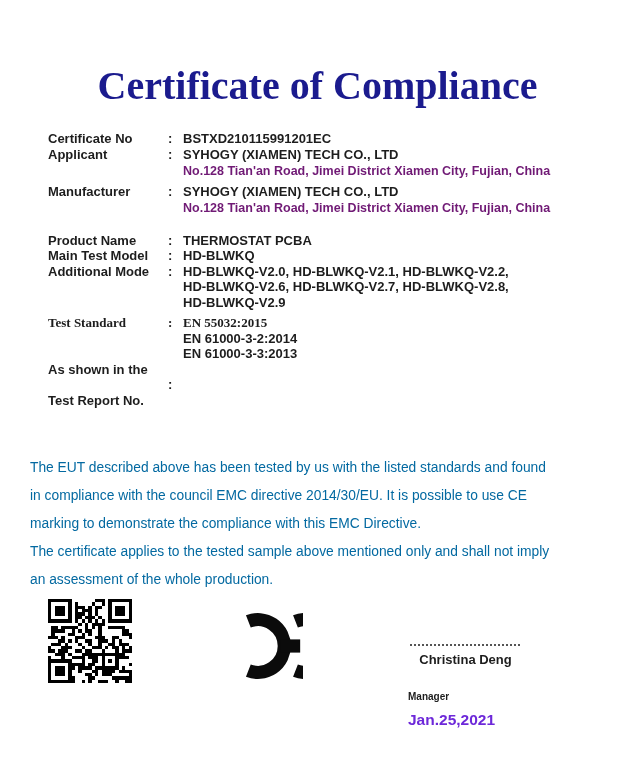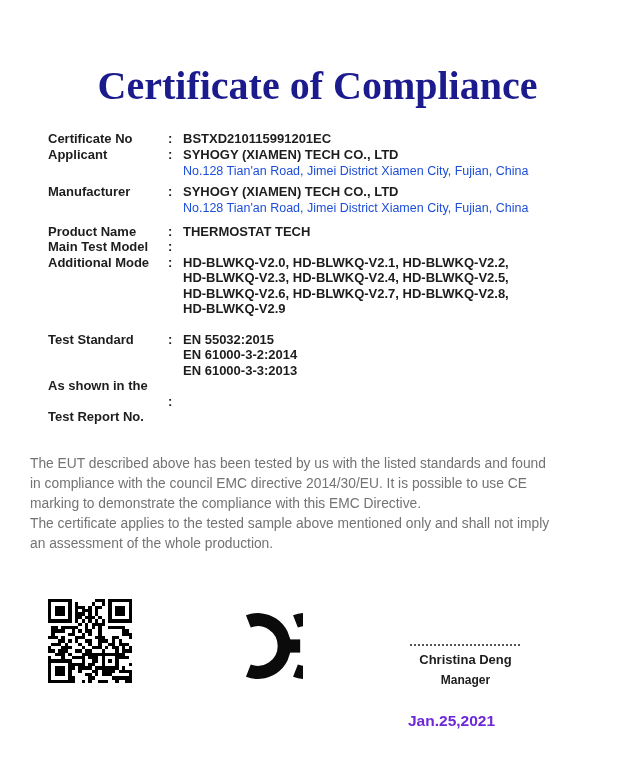--- a/index.html
+++ b/index.html
@@ -10,33 +10,33 @@
   .title{
     position:absolute;top:62px;left:0;right:0;text-align:center;
     font-family:"Liberation Serif",serif;font-weight:bold;font-size:40px;
     color:#1b1b8e;letter-spacing:0px;
   }
   .fields{position:absolute;top:131px;left:48px;width:560px;}
   .frow{display:flex;align-items:flex-start;line-height:15.5px;font-size:13px;font-weight:bold;}
   .frow .flabel{width:120px;flex:0 0 120px;}
   .frow .fsep{width:15px;flex:0 0 15px;}
   .frow .fvalue{flex:1;}
-  .frow.addr{font-weight:normal;font-size:12.5px;color:#1d4ed8;padding:2px 0 4px 0;}
-  .frow.gap-top{margin-top:3px;}
-  .frow.gap-top-sm{margin-top:15px;}
+  .frow.addr{font-weight:bold;font-size:12.5px;color:#701a75;padding:2px 0 4px 0;}
+  .frow.gap-top{margin-top:12px;}
+  .frow.gap-top-sm{margin-top:5px;font-family:Liberation Serif, serif;}
   .body-text{
     position:absolute;top:454px;left:30px;width:578px;
-    font-size:13.8px;line-height:20px;color:#737373;white-space:pre-line;
+    font-size:13.8px;line-height:28px;color:#0369a1;white-space:pre-line;
   }
   .qr{position:absolute;left:48px;top:599px;width:84px;height:84px;}
   .ce{position:absolute;left:205px;top:611px;}
   .signature{position:absolute;left:408px;top:644px;width:115px;}
   .sig-line{border-top:2px dotted #555;height:0;width:110px;margin:0 0 6px 2px;}
-  .sig-name{font-weight:bold;font-size:13px;text-align:center;margin-bottom:6px;}
-  .sig-role{font-weight:bold;font-size:12px;text-align:center;margin-bottom:25px;}
+  .sig-name{font-weight:bold;font-size:13px;text-align:center;margin-bottom:24px;}
+  .sig-role{font-weight:bold;font-size:10px;text-align:left;margin-bottom:9px;}
   .sig-date{font-weight:bold;font-size:15.5px;text-align:left;color:#6d28d9;}
 </style>
 </head>
 <body>
 
 <div class="page">
 
   <div class="title">Certificate of Compliance</div>
 
   <div class="fields">
@@ -61,35 +61,31 @@
         <span class="fvalue">SYHOGY (XIAMEN) TECH CO., LTD</span>
       </div>
     <div class="frow addr">
         <span class="flabel"></span>
         <span class="fsep"></span>
         <span class="fvalue">No.128 Tian'an Road, Jimei District Xiamen City, Fujian, China</span>
       </div>
     <div class="frow gap-top">
         <span class="flabel">Product Name</span>
         <span class="fsep">:</span>
-        <span class="fvalue">THERMOSTAT TECH</span>
+        <span class="fvalue">THERMOSTAT PCBA</span>
       </div>
     <div class="frow">
         <span class="flabel">Main Test Model</span>
         <span class="fsep">:</span>
+        <span class="fvalue">HD-BLWKQ</span>
       </div>
     <div class="frow">
         <span class="flabel">Additional Mode</span>
         <span class="fsep">:</span>
         <span class="fvalue">HD-BLWKQ-V2.0, HD-BLWKQ-V2.1, HD-BLWKQ-V2.2,</span>
-      </div>
-    <div class="frow">
-        <span class="flabel"></span>
-        <span class="fsep"></span>
-        <span class="fvalue">HD-BLWKQ-V2.3, HD-BLWKQ-V2.4, HD-BLWKQ-V2.5,</span>
       </div>
     <div class="frow">
         <span class="flabel"></span>
         <span class="fsep"></span>
         <span class="fvalue">HD-BLWKQ-V2.6, HD-BLWKQ-V2.7, HD-BLWKQ-V2.8,</span>
       </div>
     <div class="frow">
         <span class="flabel"></span>
         <span class="fsep"></span>
         <span class="fvalue">HD-BLWKQ-V2.9</span>

